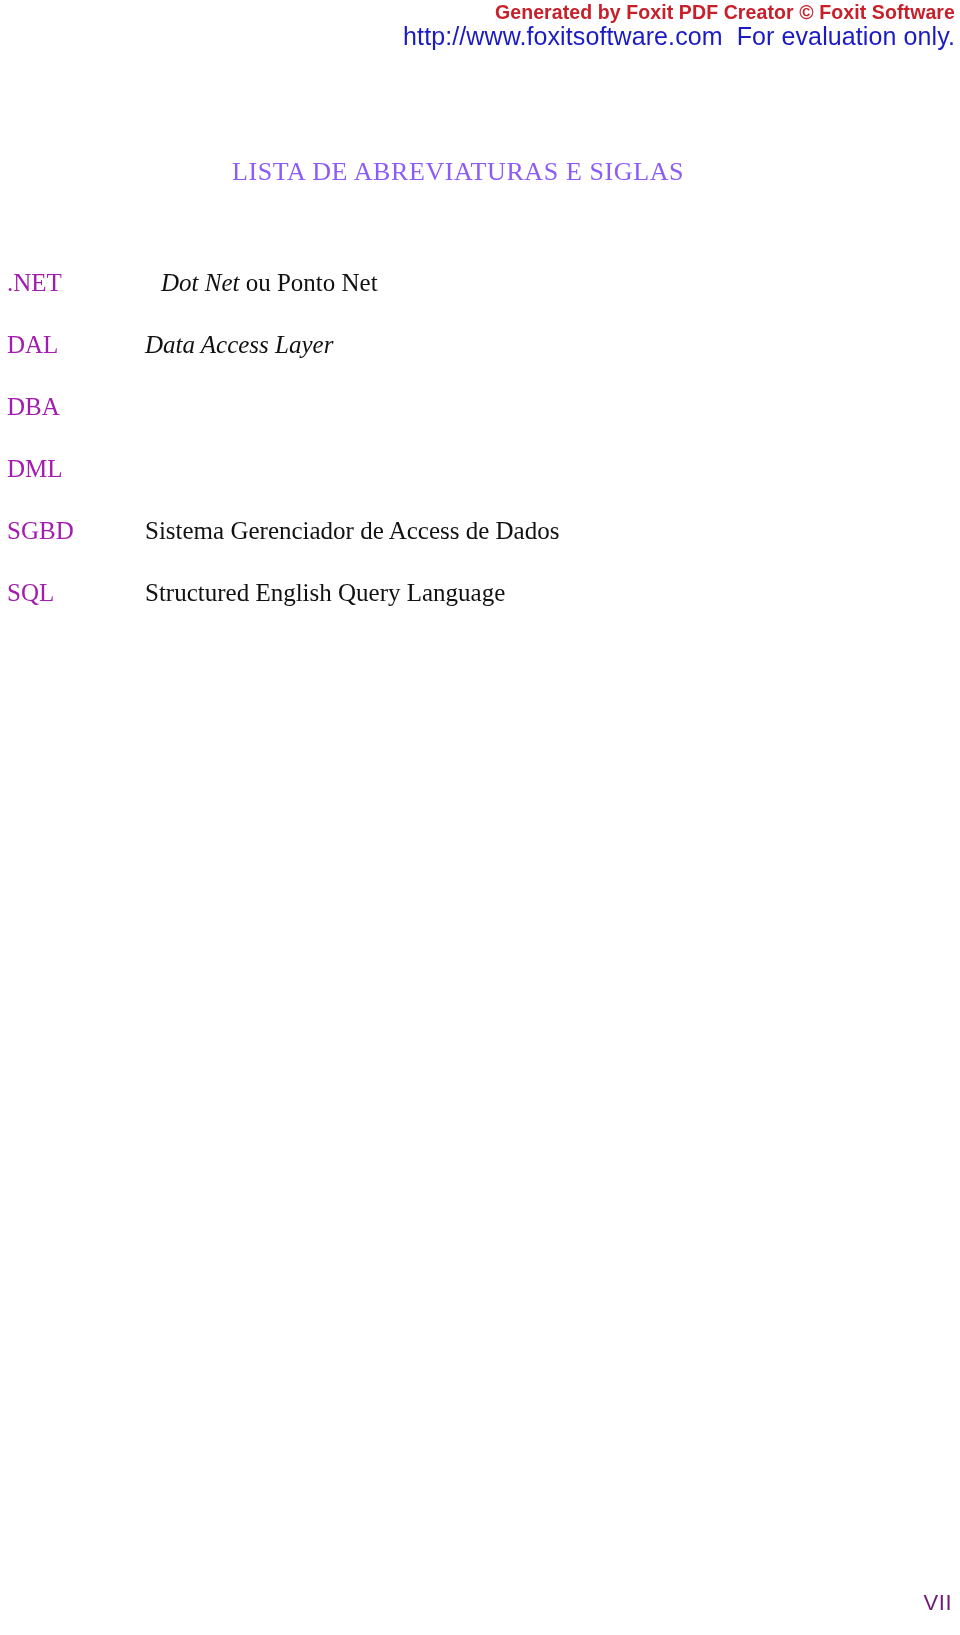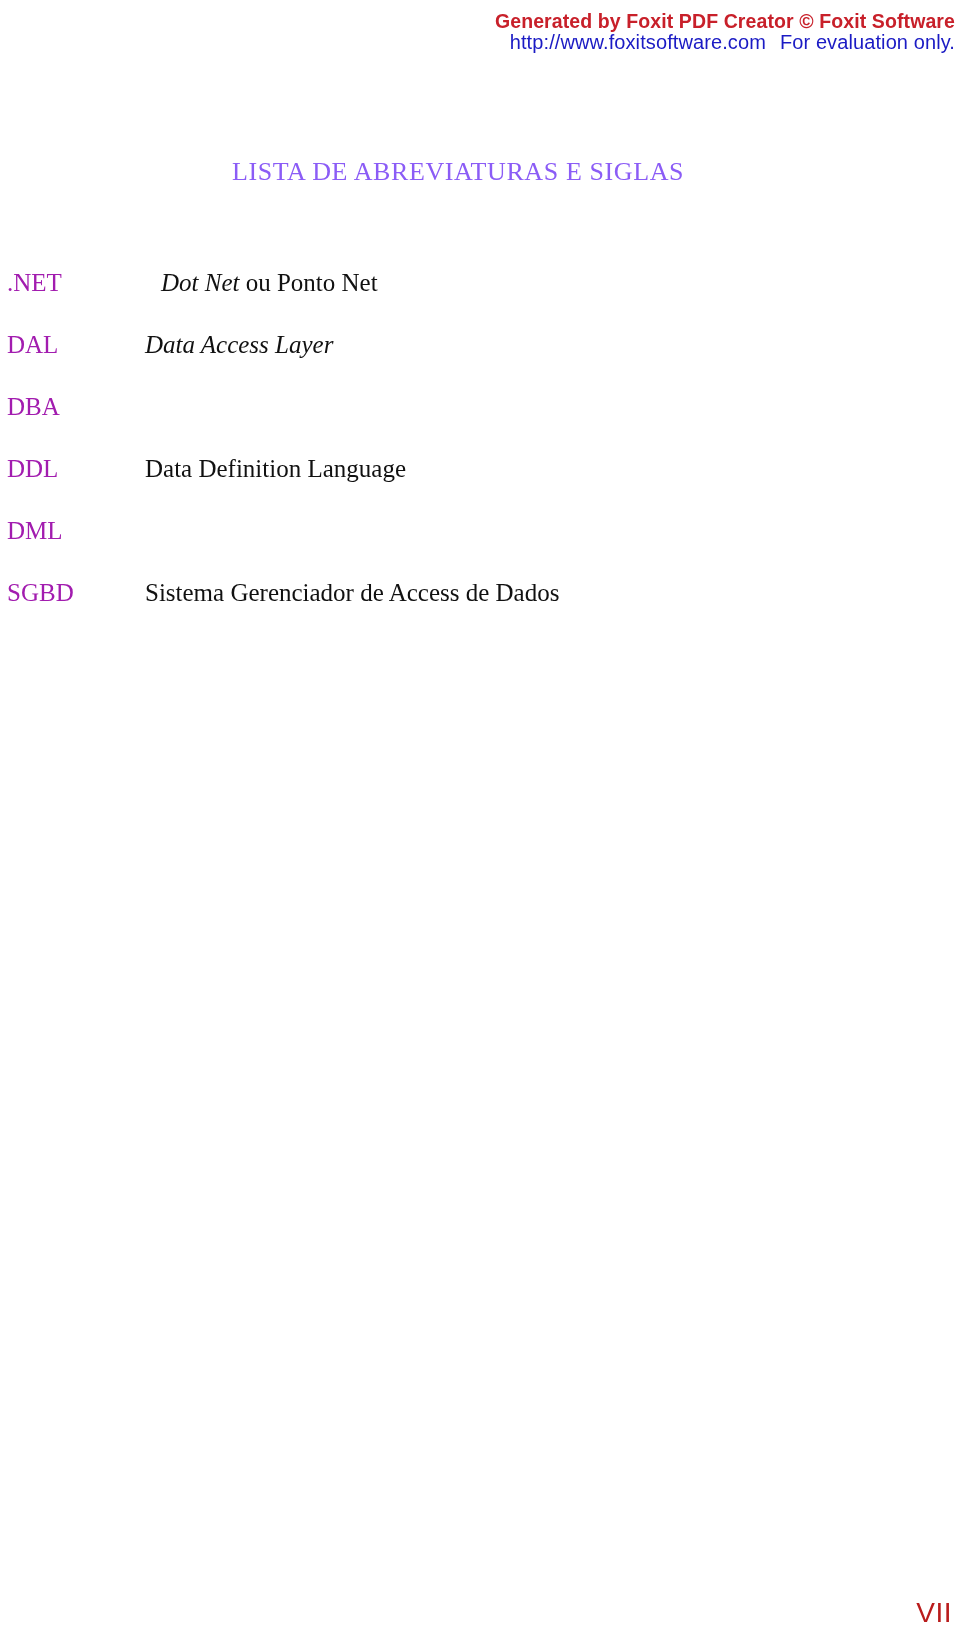--- a/index.html
+++ b/index.html
@@ -15,39 +15,39 @@
     color: #000000;
     overflow: hidden;
   }
 
   
   #watermark {
     position: absolute;
     top: 0;
     left: 0;
     width: 960px;
-    padding-top: 11px;
+    padding-top: 2px;
     text-align: right;
     font-family: "Liberation Sans", sans-serif;
     line-height: 1.08;
     white-space: nowrap;
   }
   #watermark .wm-line {
     display: block;
     padding-right: 5px;
     letter-spacing: 0.1px;
   }
   #watermark .wm-line-1 {
     color: #C8202A;
     font-size: 19.5px;
     font-weight: 700;
   }
   #watermark .wm-line-2 {
     color: #1B1BC4;
-    font-size: 20px;
+    font-size: 25px;
     font-weight: 400;
   }
   #watermark .wm-gap {
     display: inline-block;
     width: 14px;
   }
 
   
   #page-title {
     position: absolute;
@@ -102,24 +102,24 @@
     margin-left: 16px;
   }
   .abbrev-def .def-roman {
     font-style: normal;
   }
 
   
   #page-number {
     position: absolute;
     right: 8px;
-    bottom: 6px;
+    bottom: 19px;
     font-family: "Liberation Sans", sans-serif;
-    font-size: 28px;
-    color: #b91c1c;
+    font-size: 22px;
+    color: #701a75;
     letter-spacing: 0.5px;
   }
 </style>
 </head>
 <body>
 
 <div id="watermark">
   <span class="wm-line wm-line-1">Generated by Foxit PDF Creator © Foxit Software</span>
   <span class="wm-line wm-line-2">
     <span>http://www.foxitsoftware.com</span><span class="wm-gap"></span><span>For evaluation only.</span>
@@ -138,30 +138,30 @@
 
   <div class="abbrev-row">
     <span class="abbrev-term">DAL</span>
     <span class="abbrev-def italic">Data Access Layer</span>
   </div>
 
   <div class="abbrev-row">
     <span class="abbrev-term">DBA</span>
   </div>
 
-  <div class="abbrev-row">
-    <span class="abbrev-term">DDL</span>
-    <span class="abbrev-def">Data Definition Language</span>
-  </div>
 
   <div class="abbrev-row">
     <span class="abbrev-term">DML</span>
   </div>
 
   <div class="abbrev-row">
     <span class="abbrev-term">SGBD</span>
     <span class="abbrev-def">Sistema Gerenciador de Access de Dados</span>
   </div>
 
+  <div class="abbrev-row">
+    <span class="abbrev-term">SQL</span>
+    <span class="abbrev-def">Structured English Query Language</span>
+  </div>
 
 </div>
 
 <div id="page-number">VII</div>
 
 </body></html>

